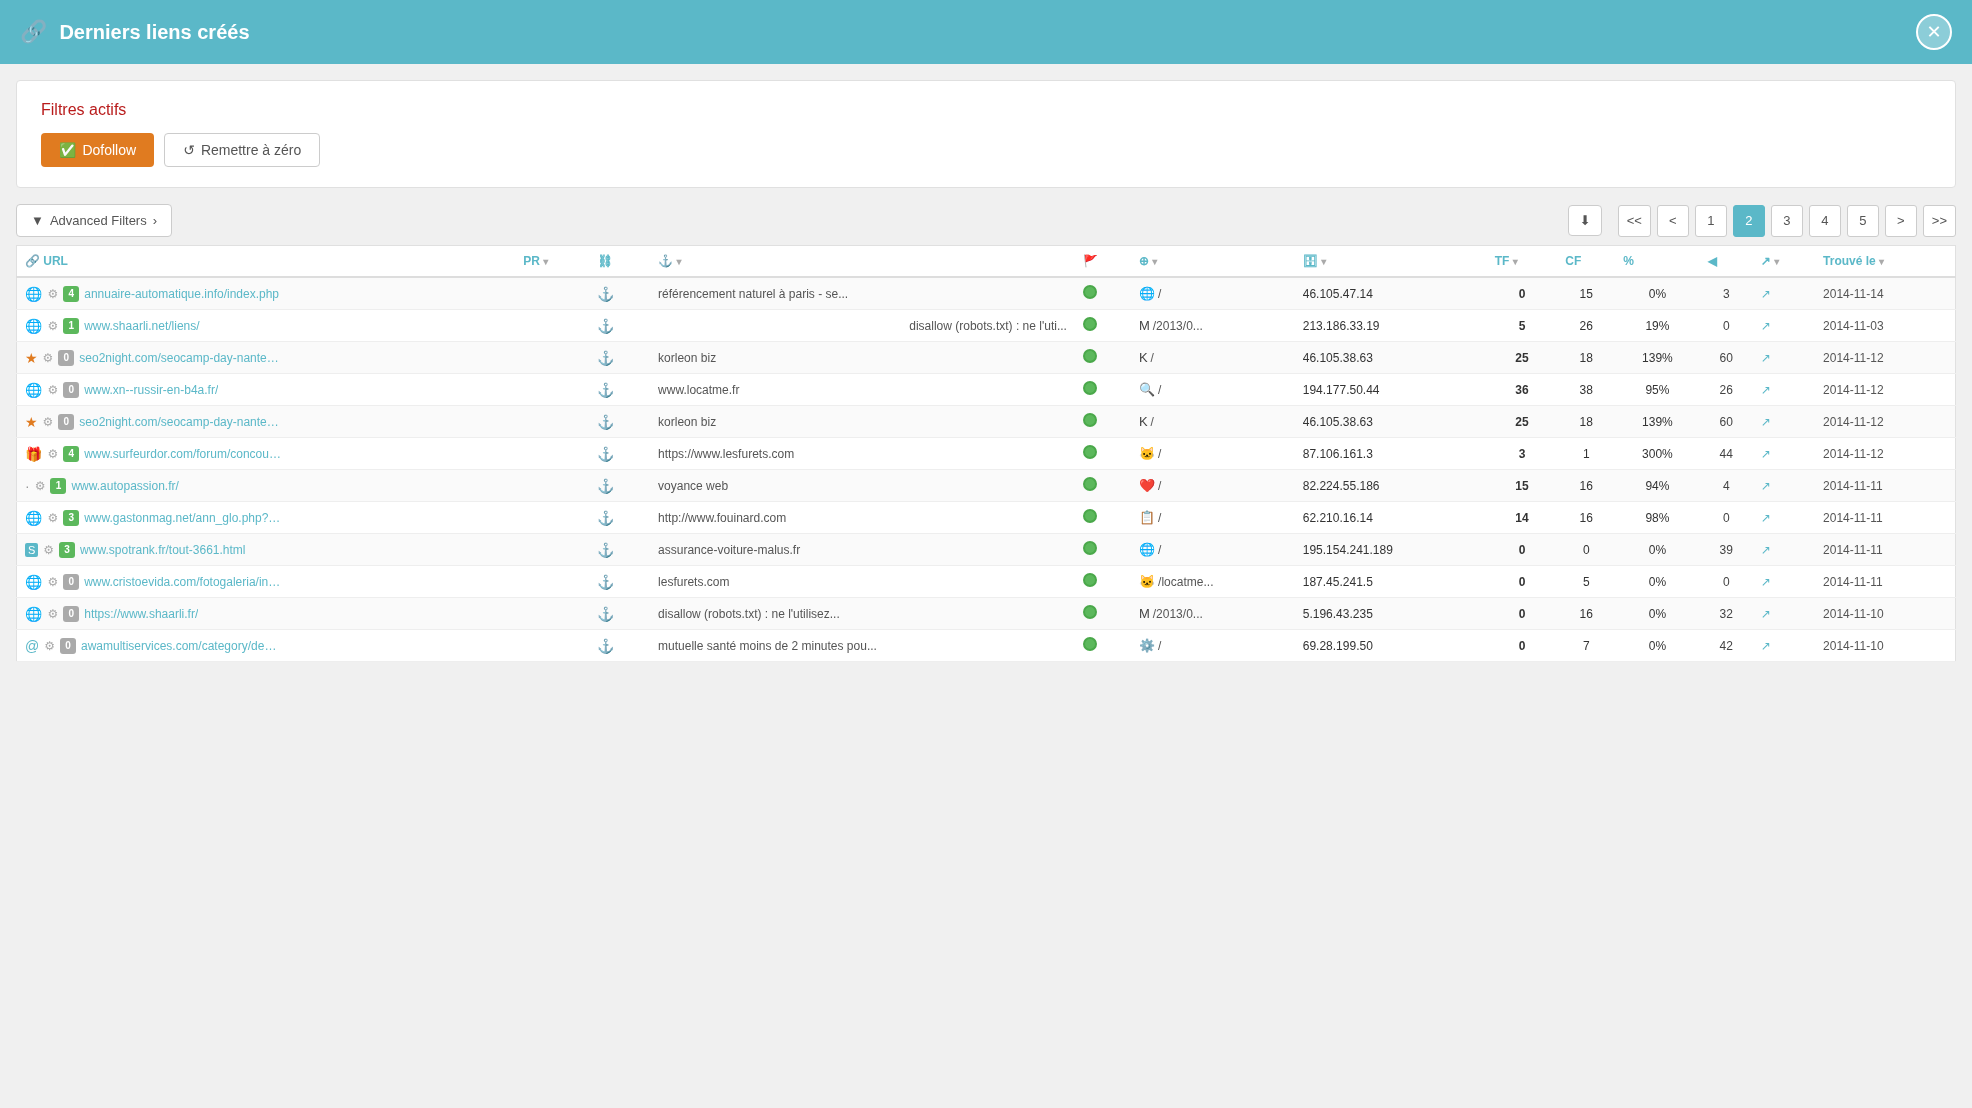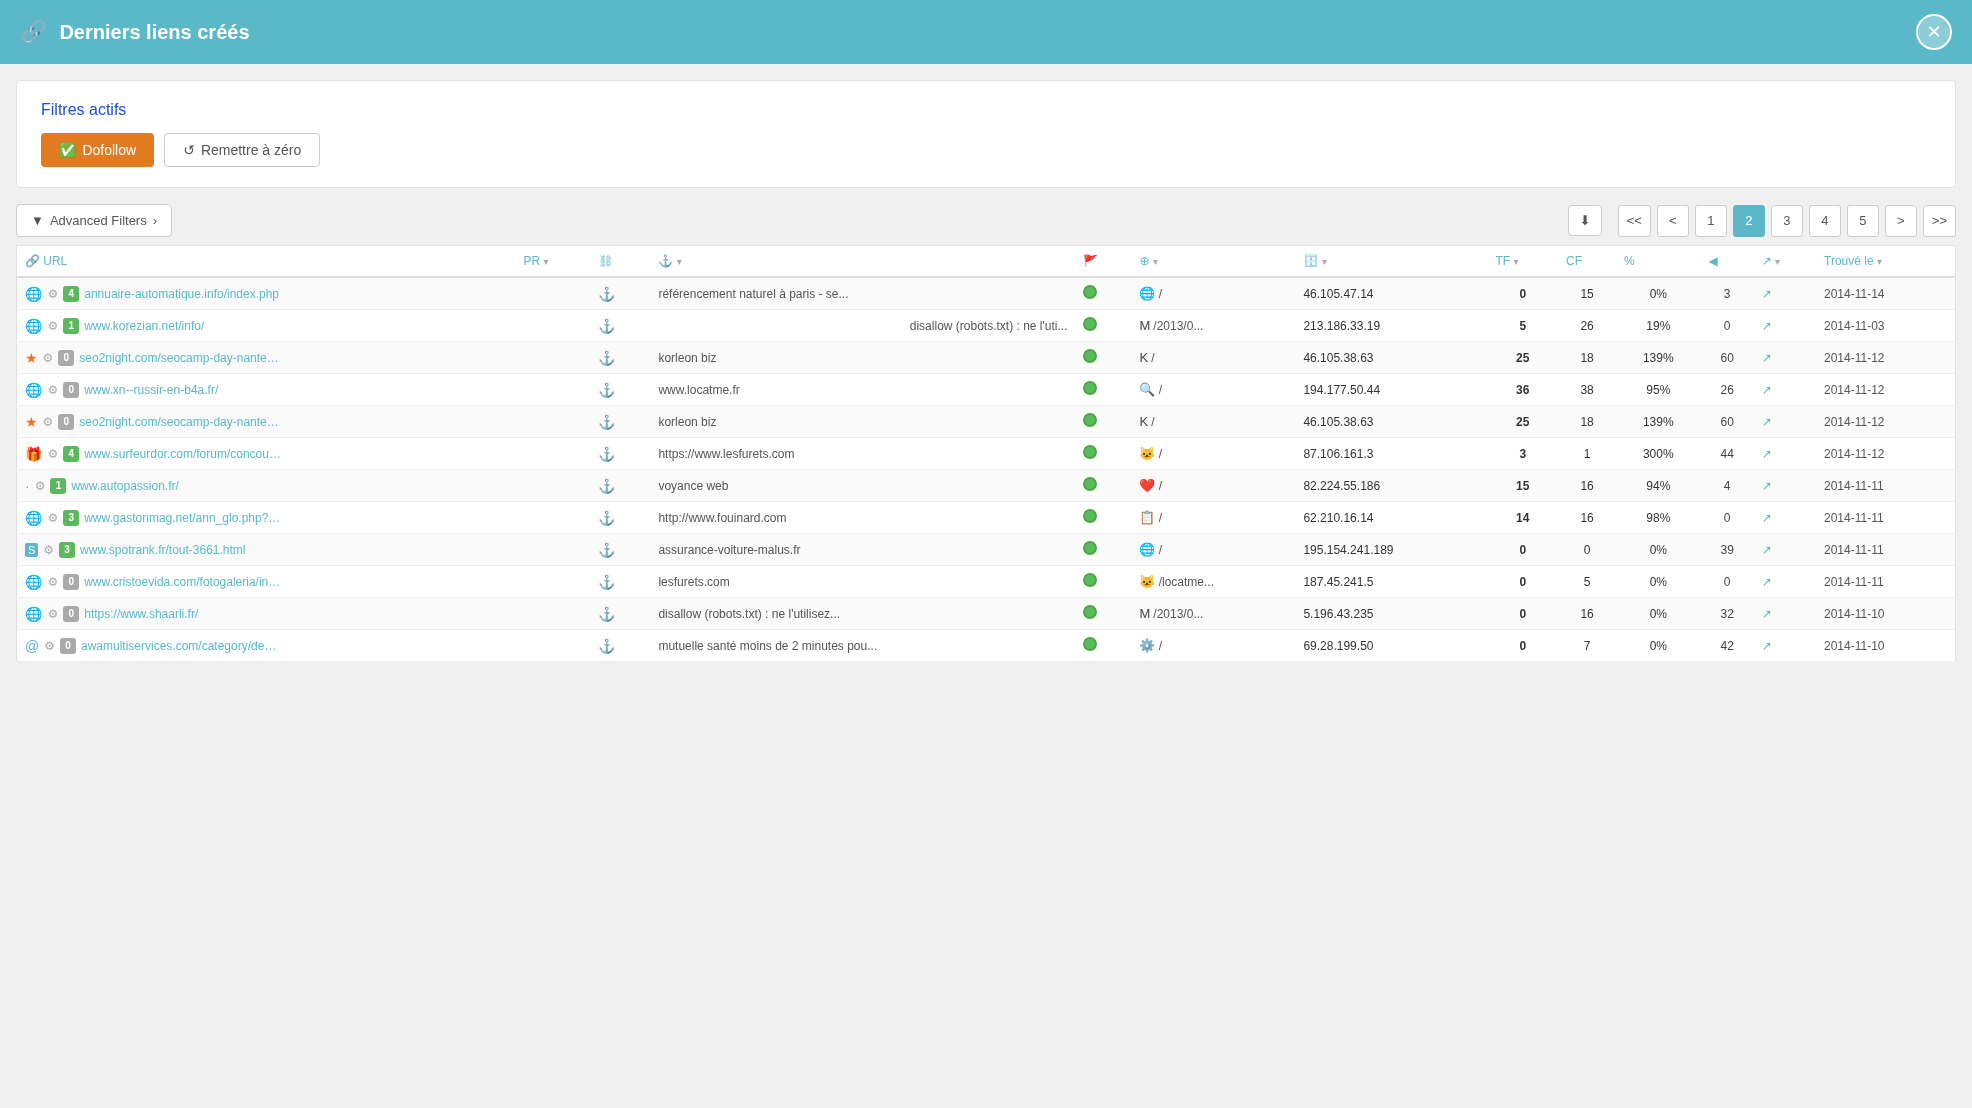--- a/index.html
+++ b/index.html
@@ -36,21 +36,21 @@
 
     .filters-section {
       background: white;
       margin: 16px;
       padding: 20px 24px;
       border: 1px solid #e0e0e0;
       border-radius: 4px;
     }
     .filters-title {
       font-size: 16px;
-      color: #1d4ed8;
+      color: #b91c1c;
       margin-bottom: 14px;
     }
     .filter-buttons {
       display: flex;
       gap: 10px;
     }
     .btn-dofollow {
       background: #e07b20;
       color: white;
       border: none;
@@ -127,21 +127,21 @@
       width: 100%;
       border-collapse: collapse;
       background: white;
       border: 1px solid #e0e0e0;
     }
     thead th {
       background: white;
       border-bottom: 2px solid #ddd;
       padding: 8px 8px;
       text-align: left;
-      font-weight: normal;
+      font-weight: bold;
       color: #5bb8c8;
       white-space: nowrap;
       font-size: 12px;
     }
     thead th .sort-arrow {
       color: #aaa;
       font-size: 10px;
     }
     tbody tr {
       border-bottom: 1px solid #eee;
@@ -317,21 +317,21 @@
     <td class="num-cell">3</td>
     <td style="color:#5bb8c8;cursor:pointer;">↗</td>
     <td class="date-cell">2014-11-14</td>
   </tr>
           <tr>
     <td>
       <div class="url-cell">
         <span style="color:#5bb8c8;font-size:14px;">🌐</span>
         <span class="gear-icon">⚙</span>
         <span class="badge badge-green" style="background:#5cb85c;">1</span>
-        <a href="#" style="color:#5bb8c8;text-decoration:none;overflow:hidden;text-overflow:ellipsis;max-width:200px;display:inline-block;">www.korezian.net/info/</a>
+        <a href="#" style="color:#5bb8c8;text-decoration:none;overflow:hidden;text-overflow:ellipsis;max-width:200px;display:inline-block;">www.shaarli.net/liens/</a>
       </div>
     </td>
     <td class="num-cell"></td>
     <td>
       <span style="color:#5cb85c;font-size:14px;">⚓</span>
     </td>
     <td class="anchor-cell" style="max-width:240px;overflow:hidden;text-overflow:ellipsis;text-align:right;">disallow (robots.txt) : ne l'uti...</td>
     <td>
       <div class="status-dot status-green"></div>
     </td>

